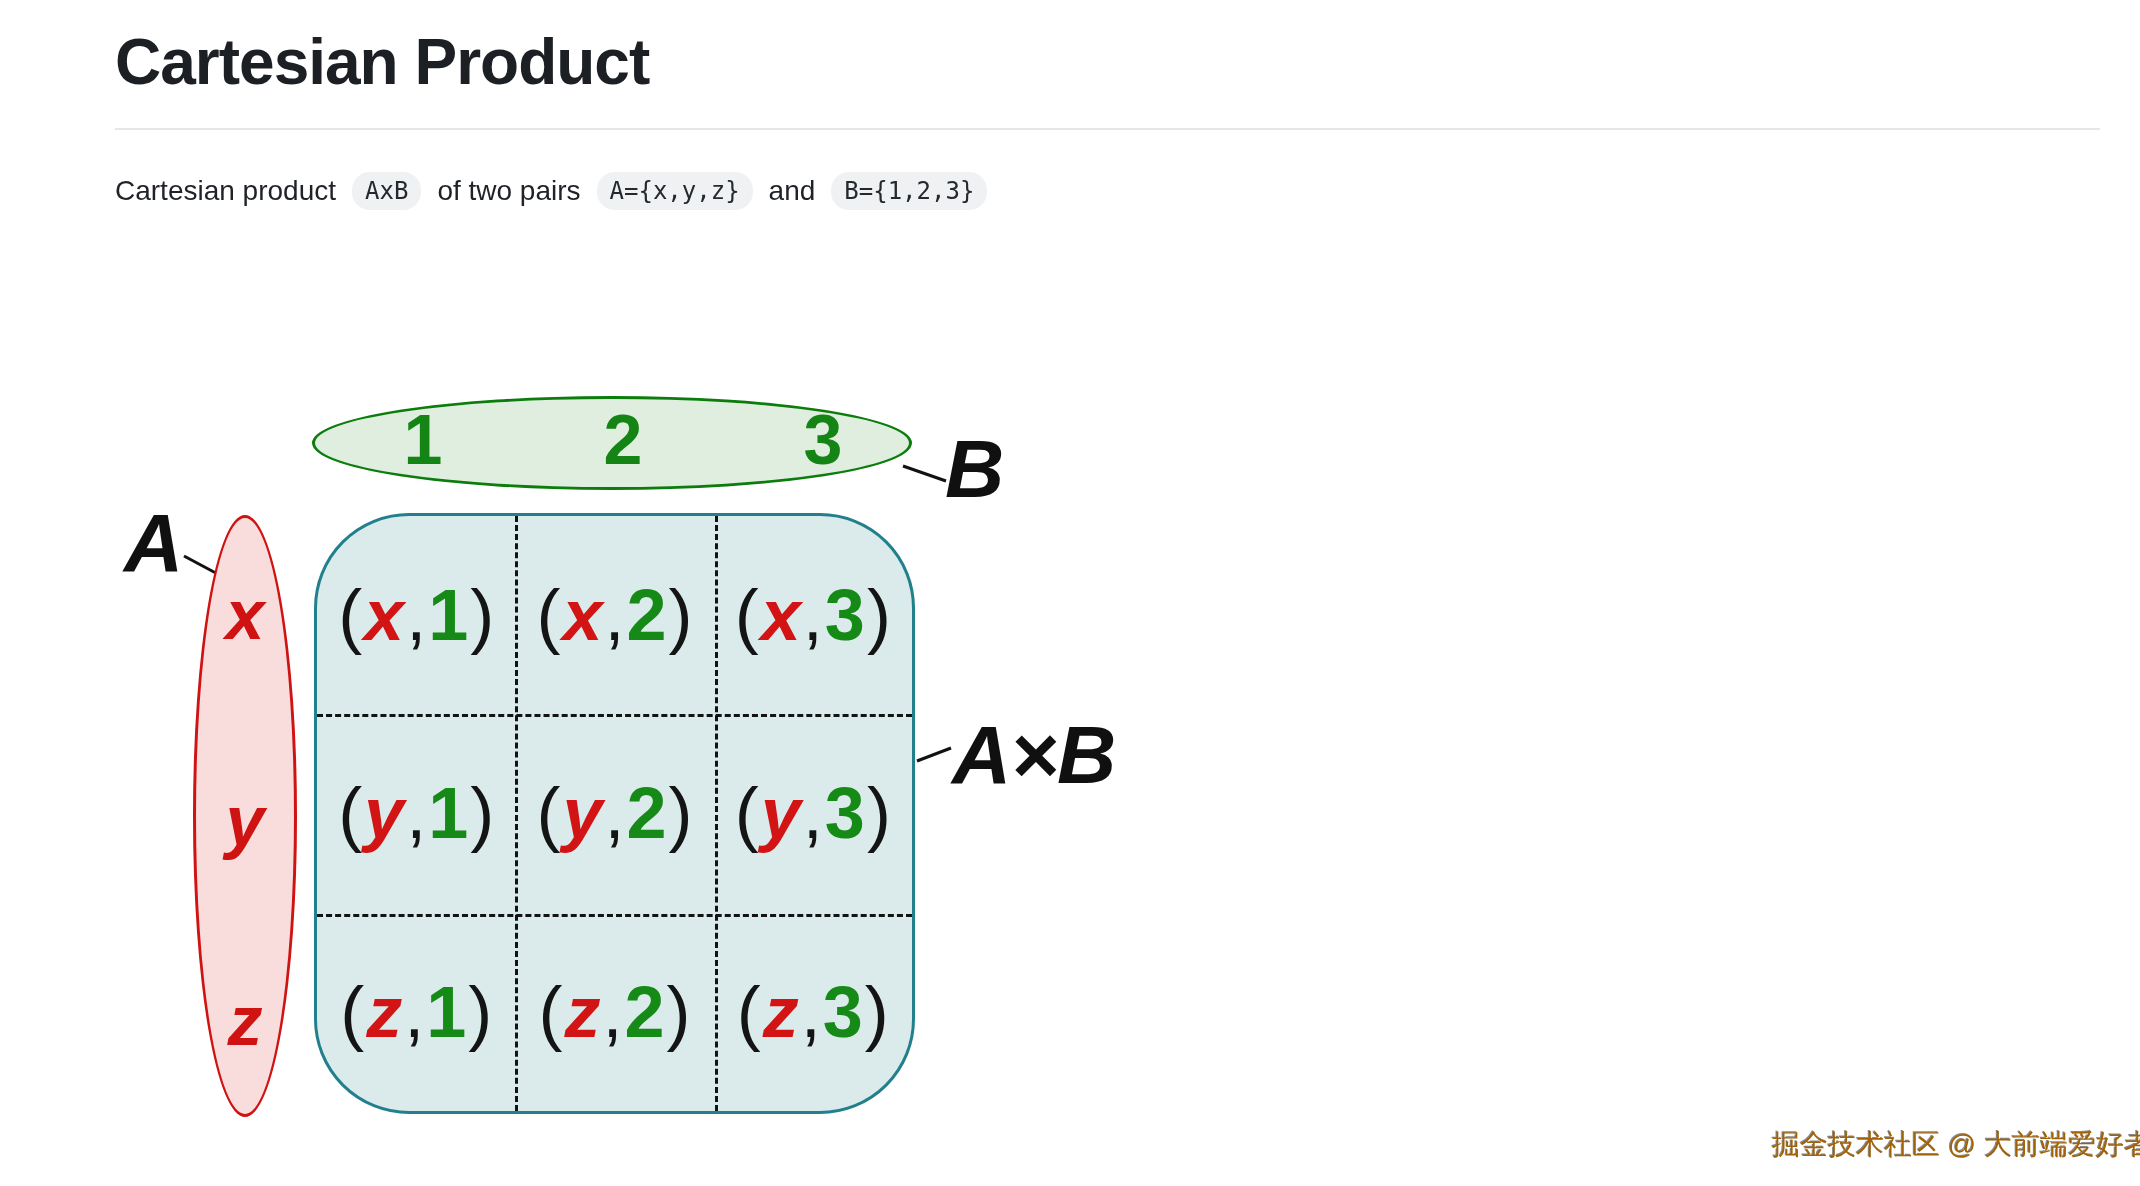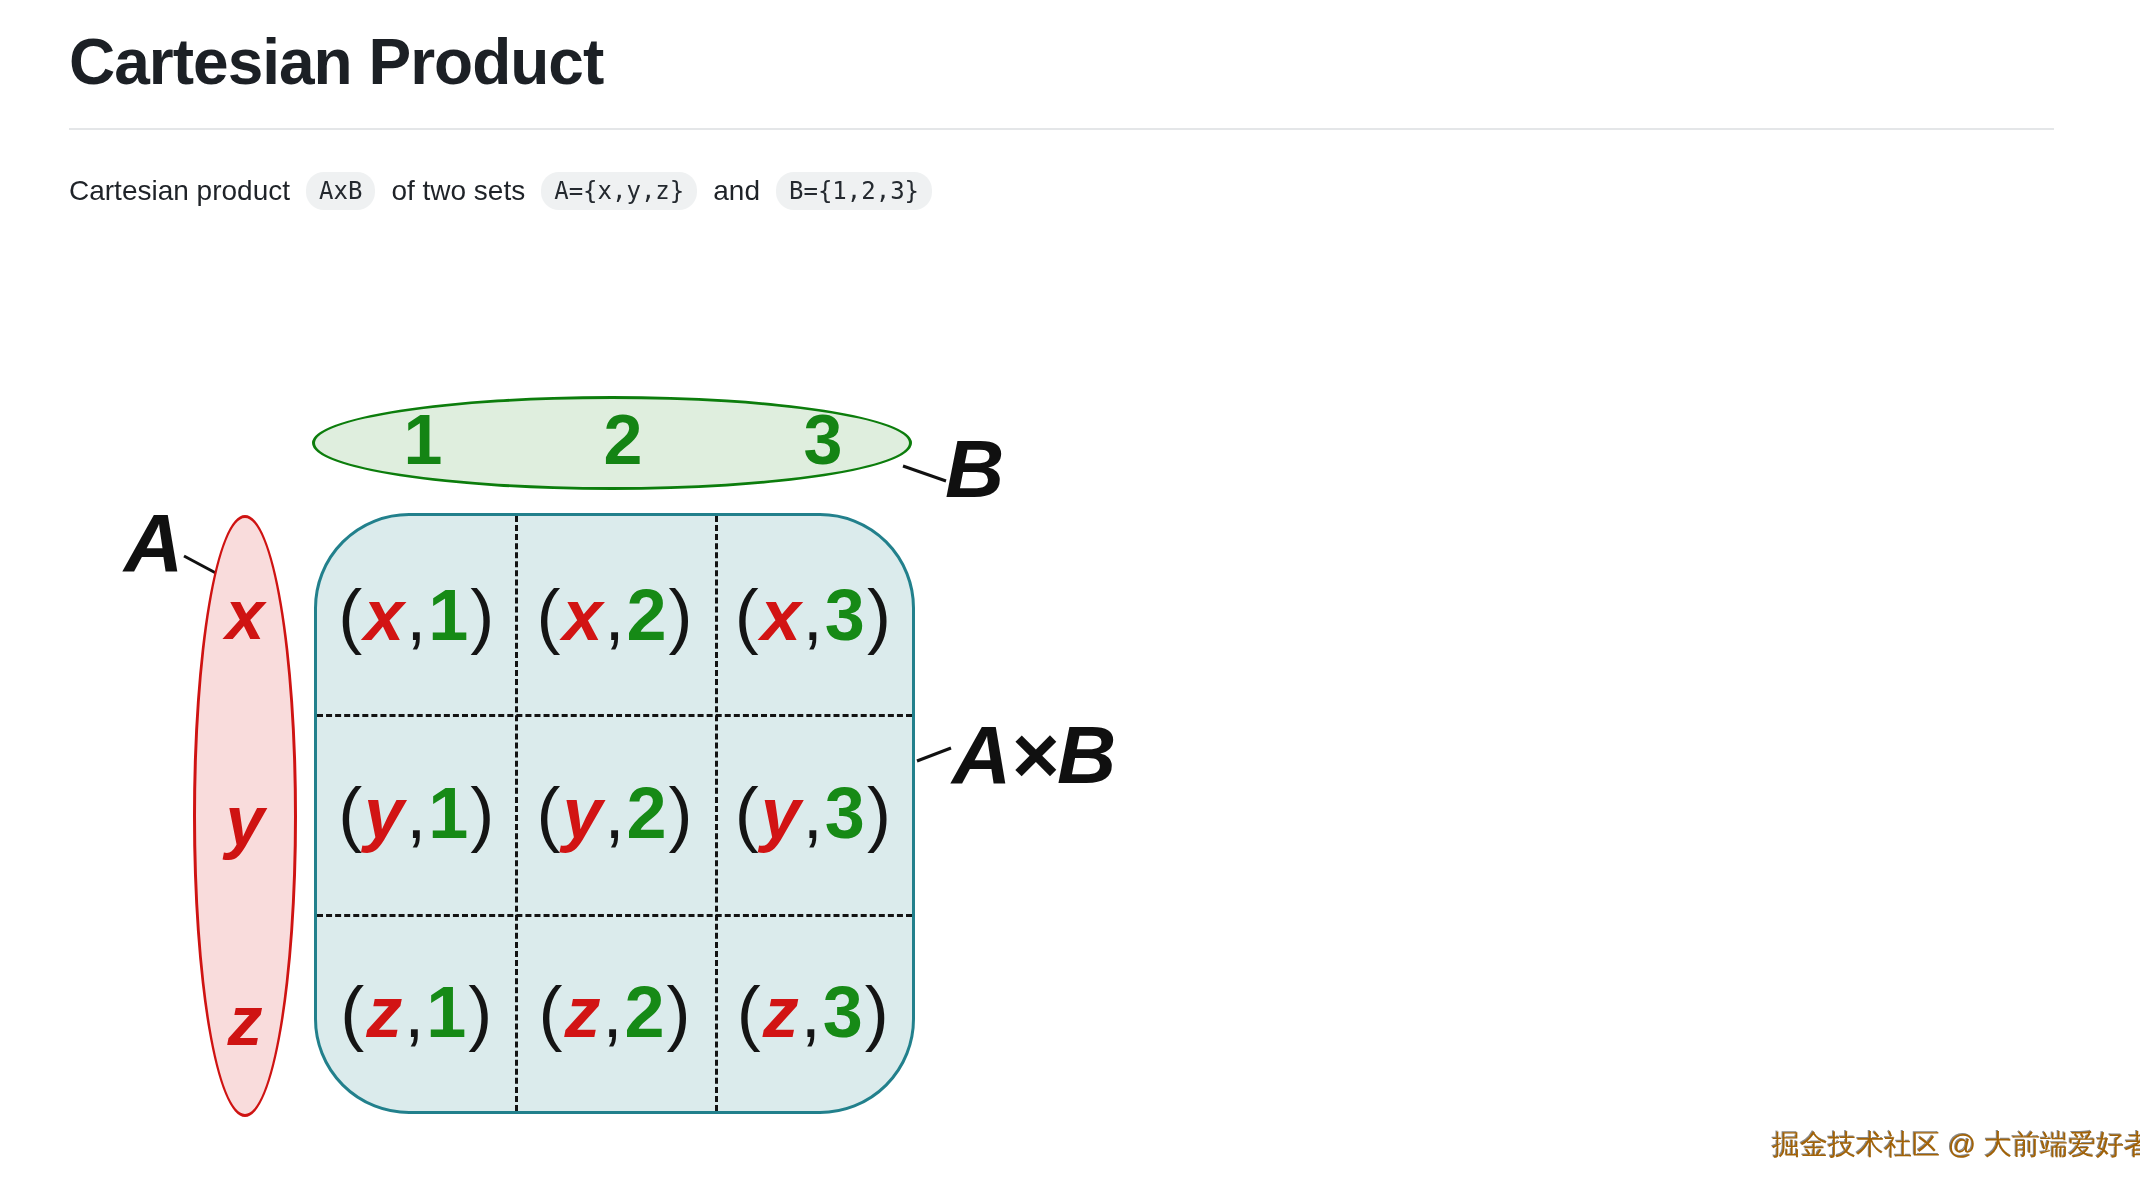--- a/index.html
+++ b/index.html
@@ -1,20 +1,20 @@
 <!DOCTYPE html>
 <html><head>
 <meta charset="utf-8">
 <style>
   * { margin:0; padding:0; box-sizing:border-box; }
   html,body { width:2140px; height:1186px; background:#ffffff; overflow:hidden;
               font-family:"Liberation Sans","DejaVu Sans",sans-serif; color:#1f2328; }
   .page { position:relative; width:2140px; height:1186px; }
 
-  .content { padding:0 40px 0 69px; }
+  .content { padding:0 40px 0 115px; }
 
   .page-title {
     padding-top:22px;
     font-size:64px; font-weight:bold; letter-spacing:-1px; color:#1c2025;
     line-height:80px;
   }
   .title-divider {
     margin-top:26px; height:0; border-bottom:2px solid #e4e6e8; width:1985px;
   }
 
@@ -96,21 +96,21 @@
   <div class="content">
     <div class="page-title">Cartesian Product</div>
     <div class="title-divider"></div>
 
     <div class="intro">
     </div>
 
     <div class="code-sentence">
       <span>Cartesian product</span>
       <span class="inline-code">AxB</span>
-      <span>of two sets</span>
+      <span>of two pairs</span>
       <span class="inline-code">A={x,y,z}</span>
       <span>and</span>
       <span class="inline-code">B={1,2,3}</span>
     </div>
   </div>
 
   <div class="diagram">
 
     <svg class="connectors" width="2140" height="1186">
       <line x1="903" y1="466" x2="946" y2="481" stroke="#111" stroke-width="3"></line>

